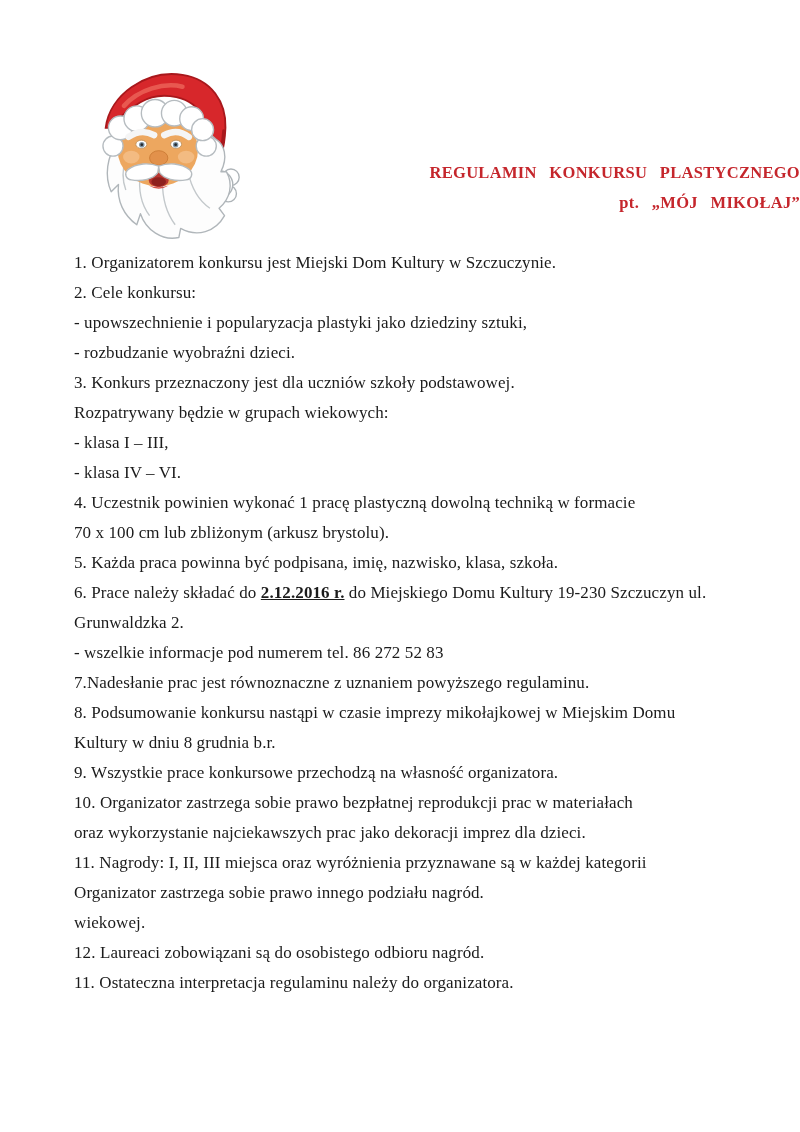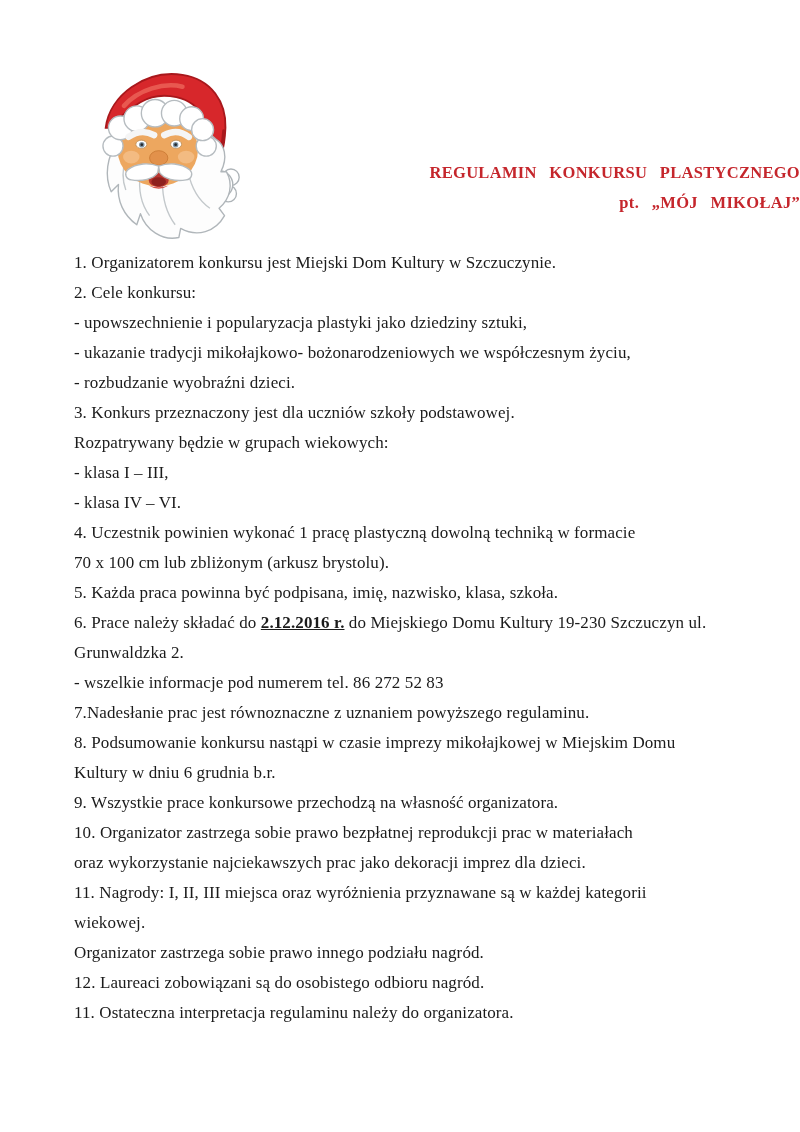--- a/index.html
+++ b/index.html
@@ -132,38 +132,37 @@
 
   <div class="title-block">
     <div class="title-line">REGULAMIN KONKURSU PLASTYCZNEGO</div>
     <div class="title-line">pt. „MÓJ MIKOŁAJ”</div>
   </div>
 
   <div class="content">
       <div class="line"><span>1. Organizatorem konkursu jest Miejski Dom Kultury w Szczuczynie.</span></div>
       <div class="line"><span>2. Cele konkursu:</span></div>
       <div class="line"><span>- upowszechnienie i popularyzacja plastyki jako dziedziny sztuki,</span></div>
-      <div class="line"><span>- ukazanie tradycji mikołajkowo- bożonarodzeniowych we współczesnym życiu,</span></div>
       <div class="line"><span>- rozbudzanie wyobraźni dzieci.</span></div>
       <div class="line"><span>3. Konkurs przeznaczony jest dla uczniów szkoły podstawowej.</span></div>
       <div class="line"><span>Rozpatrywany będzie w grupach wiekowych:</span></div>
       <div class="line"><span>- klasa I – III,</span></div>
       <div class="line"><span>- klasa IV – VI.</span></div>
       <div class="line"><span>4. Uczestnik powinien wykonać 1 pracę plastyczną dowolną techniką w formacie</span></div>
       <div class="line"><span>70 x 100 cm lub zbliżonym (arkusz brystolu).</span></div>
       <div class="line"><span>5. Każda praca powinna być podpisana, imię, nazwisko, klasa, szkoła.</span></div>
       <div class="line"><span>6. Prace należy składać do </span><span class="em">2.12.2016 r.</span><span> do Miejskiego Domu Kultury 19-230 Szczuczyn ul.</span></div>
       <div class="line"><span>Grunwaldzka 2.</span></div>
       <div class="line"><span>- wszelkie informacje pod numerem tel. 86 272 52 83</span></div>
       <div class="line"><span>7.Nadesłanie prac jest równoznaczne z uznaniem powyższego regulaminu.</span></div>
       <div class="line"><span>8. Podsumowanie konkursu nastąpi w czasie imprezy mikołajkowej w Miejskim Domu</span></div>
-      <div class="line"><span>Kultury w dniu 6 grudnia b.r.</span></div>
+      <div class="line"><span>Kultury w dniu 8 grudnia b.r.</span></div>
       <div class="line"><span>9. Wszystkie prace konkursowe przechodzą na własność organizatora.</span></div>
       <div class="line"><span>10. Organizator zastrzega sobie prawo bezpłatnej reprodukcji prac w materiałach</span></div>
       <div class="line"><span>oraz wykorzystanie najciekawszych prac jako dekoracji imprez dla dzieci.</span></div>
       <div class="line"><span>11. Nagrody: I, II, III miejsca oraz wyróżnienia przyznawane są w każdej kategorii</span></div>
+      <div class="line"><span>Organizator zastrzega sobie prawo innego podziału nagród.</span></div>
       <div class="line"><span>wiekowej.</span></div>
-      <div class="line"><span>Organizator zastrzega sobie prawo innego podziału nagród.</span></div>
       <div class="line"><span>12. Laureaci zobowiązani są do osobistego odbioru nagród.</span></div>
       <div class="line"><span>11. Ostateczna interpretacja regulaminu należy do organizatora.</span></div>
     </div>
 
 </div>
 
 </body></html>

